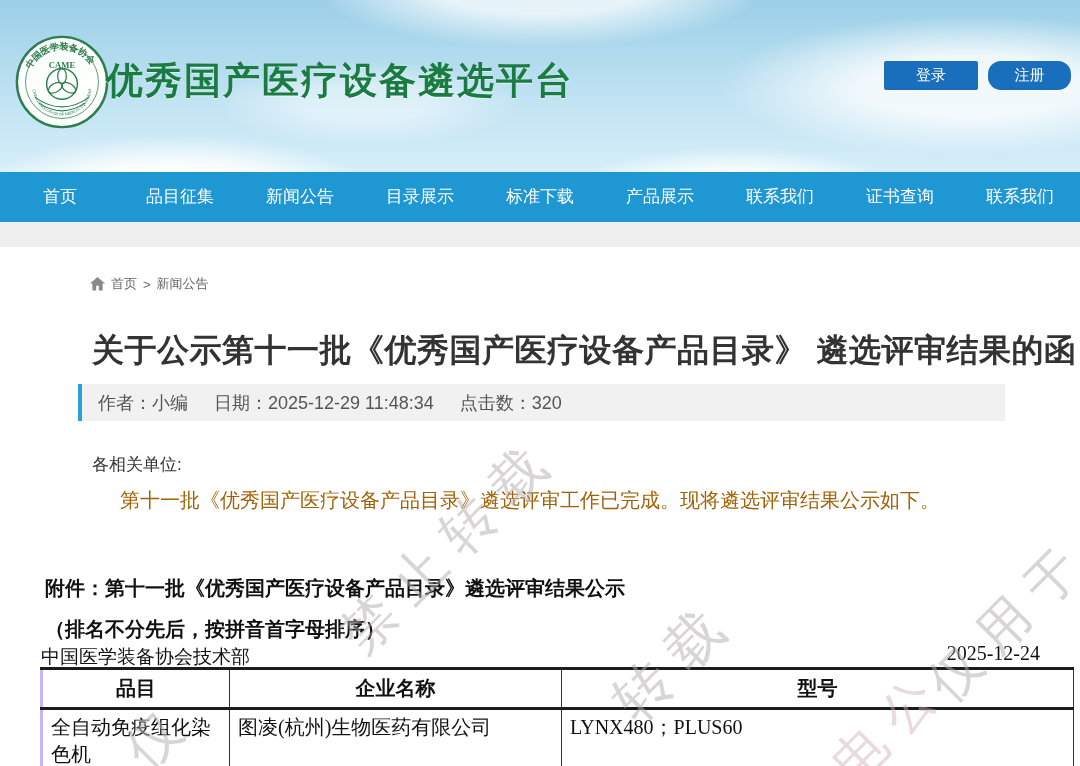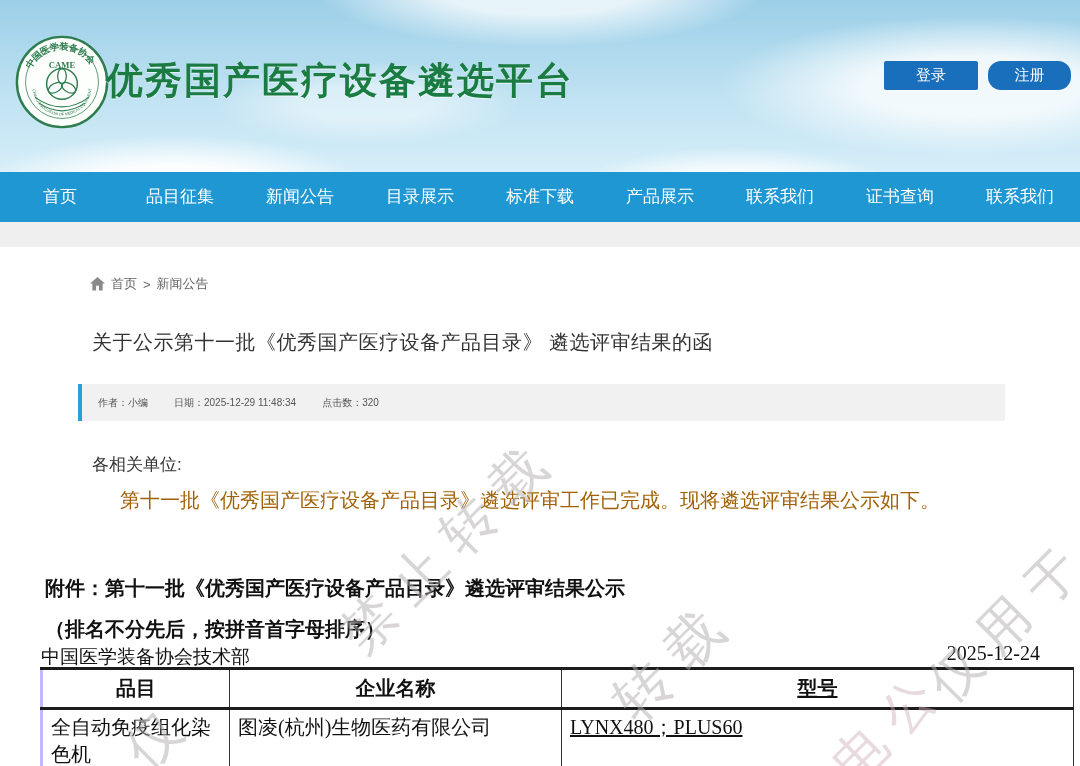--- a/index.html
+++ b/index.html
@@ -55,29 +55,29 @@
 
   .breadcrumb{
     position:absolute; left:82px; top:28px;
     font-size:13px; color:#666; display:flex; align-items:center; gap:6px;
   }
   .breadcrumb .home-ic{ width:15px; height:14px; display:inline-block; }
   .crumb-link{ cursor:pointer; }
 
   .article-title{
     position:absolute; left:84px; top:82px; width:940px;
-    font-size:20px; font-weight:normal; color:#333; letter-spacing:.5px;
+    font-size:32px; font-weight:bold; color:#333; letter-spacing:.5px;
     white-space:nowrap;
   }
 
   .meta-bar{
     position:absolute; left:70px; top:137px; width:927px; height:37px;
     background:#f1f1f1; border-left:4px solid var(--meta-accent,#2aa0d8);
     display:flex; align-items:center; padding-left:16px; gap:26px;
-    font-size:10px; color:#555;
+    font-size:18px; color:#555;
   }
 
   .salutation{ position:absolute; left:84px; top:206px; font-size:17px; color:#333; }
   .body-par{
     position:absolute; left:84px; top:241px; width:880px;
     font-size:20px; color:#a16207; text-indent:28px; line-height:24px;
   }
 
   
   .doc-serif{ font-family:"Liberation Serif", serif; color:#111; }
@@ -99,21 +99,21 @@
     border-left:1px solid #333; border-right:1px solid #333;
     height:40px; font-size:20px; font-weight:bold; text-align:center; color:#111;
   }
   table.results td{
     border-left:1px solid #333; border-right:1px solid #333;
     border-bottom:2px solid #888;
     height:58px; vertical-align:top; padding:4px 8px 0 8px;
     font-size:20px; line-height:27px; color:#111;
   }
   table.results th:first-child, table.results td:first-child{ border-left:3px solid #c4b5fd; }
-  table.results th:last-child,  table.results td:last-child { border-right:1px solid #333;text-decoration:underline; }
+  table.results th:last-child,  table.results td:last-child { border-right:1px solid #333; }
 
   
   .wm{
     position:absolute; z-index:5; pointer-events:none; white-space:nowrap;
     font-family:"Liberation Serif", serif;
     transform:translate(-50%,-50%) rotate(-45deg);
     color:rgba(178,172,176,.5); letter-spacing:16px;
   }
   .wm1{ left:442px; top:298px; font-size:54px; }
   .wm2{ left:667px; top:413px; font-size:56px; }

